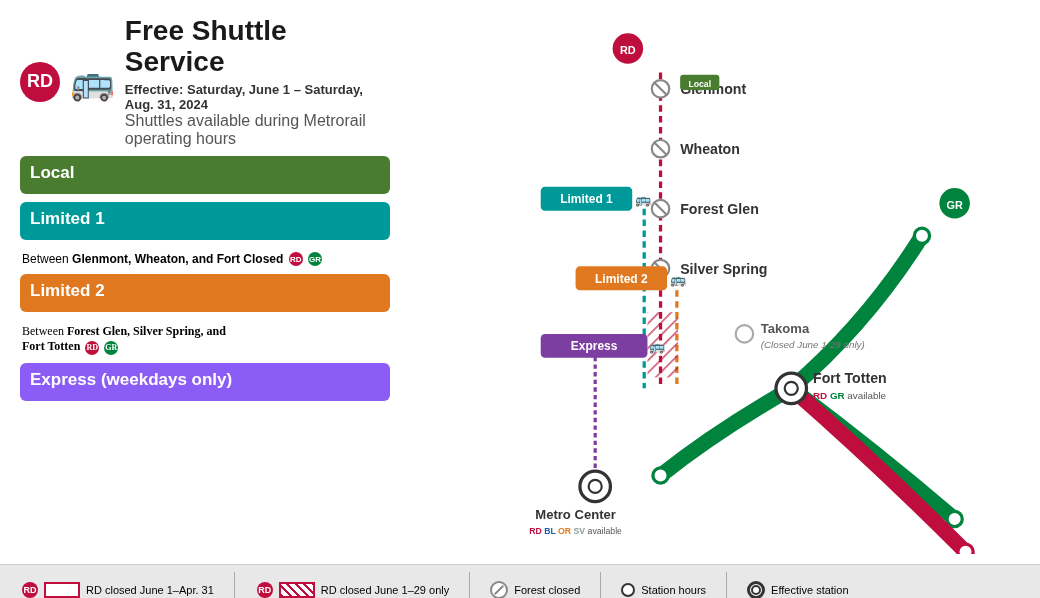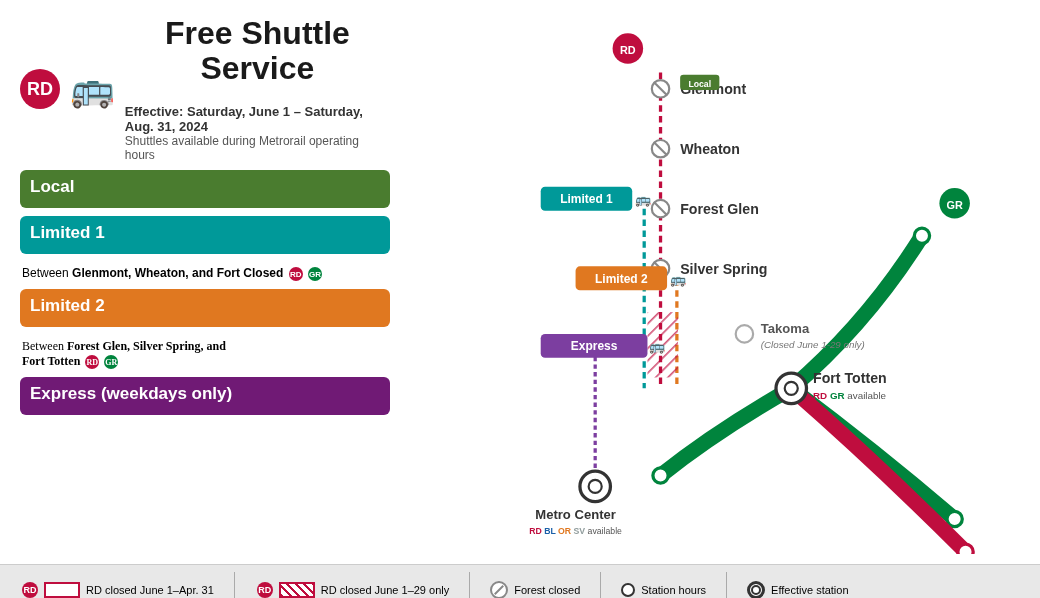--- a/index.html
+++ b/index.html
@@ -45,51 +45,50 @@
       justify-content: center;
       margin-right: 10px;
       flex-shrink: 0;
     }
     .bus-icon {
       font-size: 36px;
       margin-right: 10px;
       color: #333;
     }
     .title-block h1 {
-      font-size: 32px;
+      font-size: 28px;
       font-weight: 900;
       color: #1a1a1a;
       line-height: 1.1;
-      text-align: center;
     }
     .title-block .subtitle {
       font-size: 13px;
       color: #333;
       font-weight: bold;
-      margin-top: 18px;
+      margin-top: 4px;
     }
     .title-block .sub2 {
-      font-size: 12px;
+      font-size: 16px;
       color: #555;
     }
     .service-card {
       border-radius: 6px;
       padding: 7px 10px;
       margin-bottom: 8px;
     }
     .service-card .card-title {
       color: white;
       font-size: 17px;
       font-weight: bold;
       margin-bottom: 4px;
     }
     .card-local { background: #4a7c2f; }
     .card-limited1 { background: #009999; }
     .card-limited2 { background: #e07820; }
-    .card-express { background: #701a75; }
+    .card-express { background: #8b5cf6; }
     .badge-inline {
       display: inline-flex;
       align-items: center;
       justify-content: center;
       border-radius: 50%;
       font-size: 8px;
       font-weight: bold;
       color: white;
       width: 14px;
       height: 14px;

